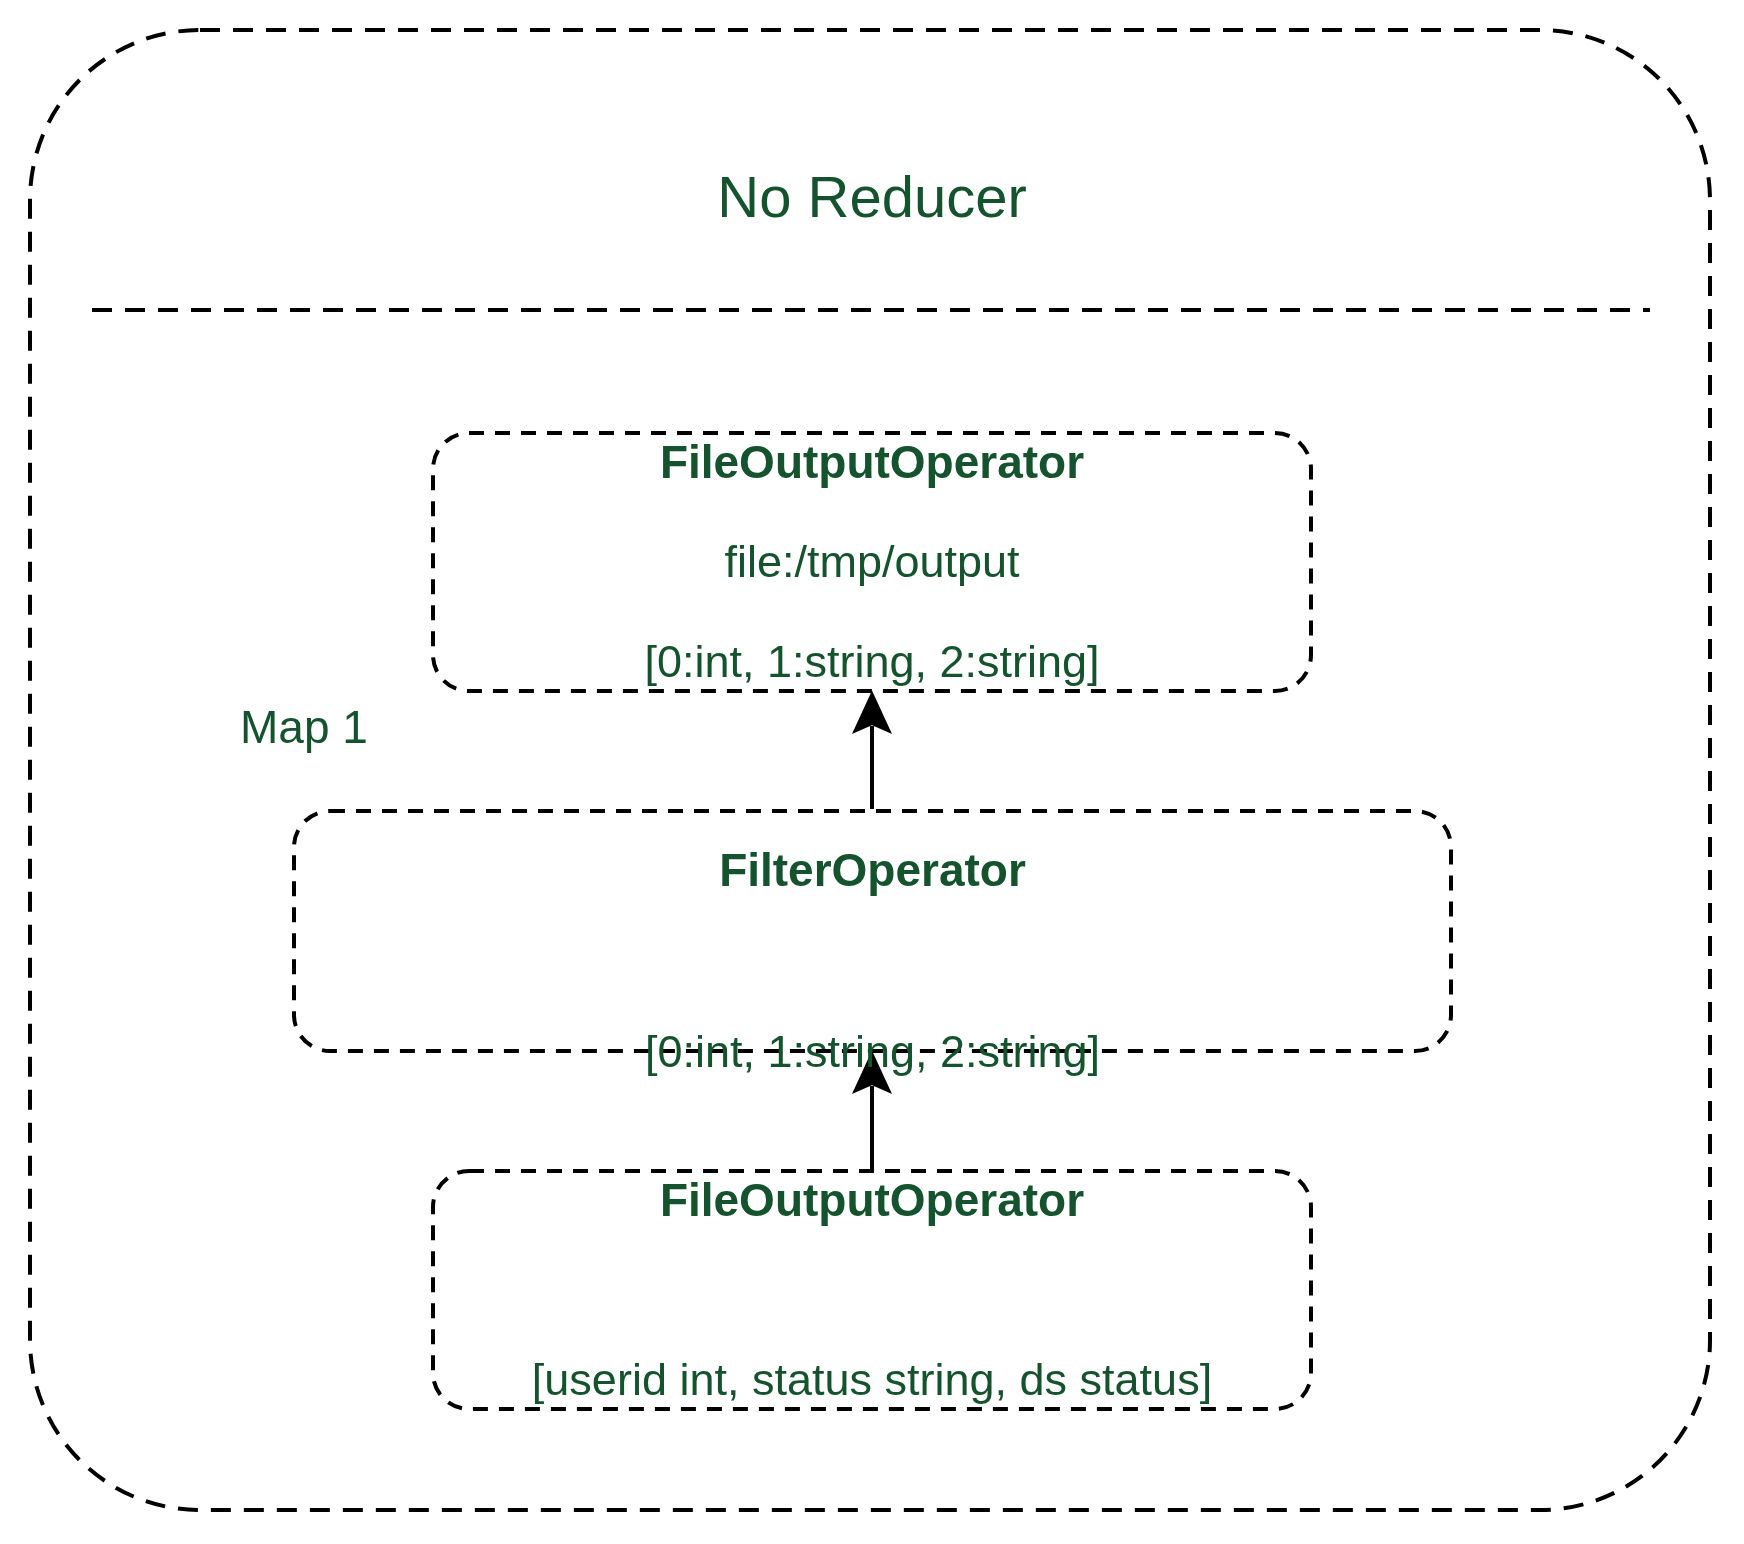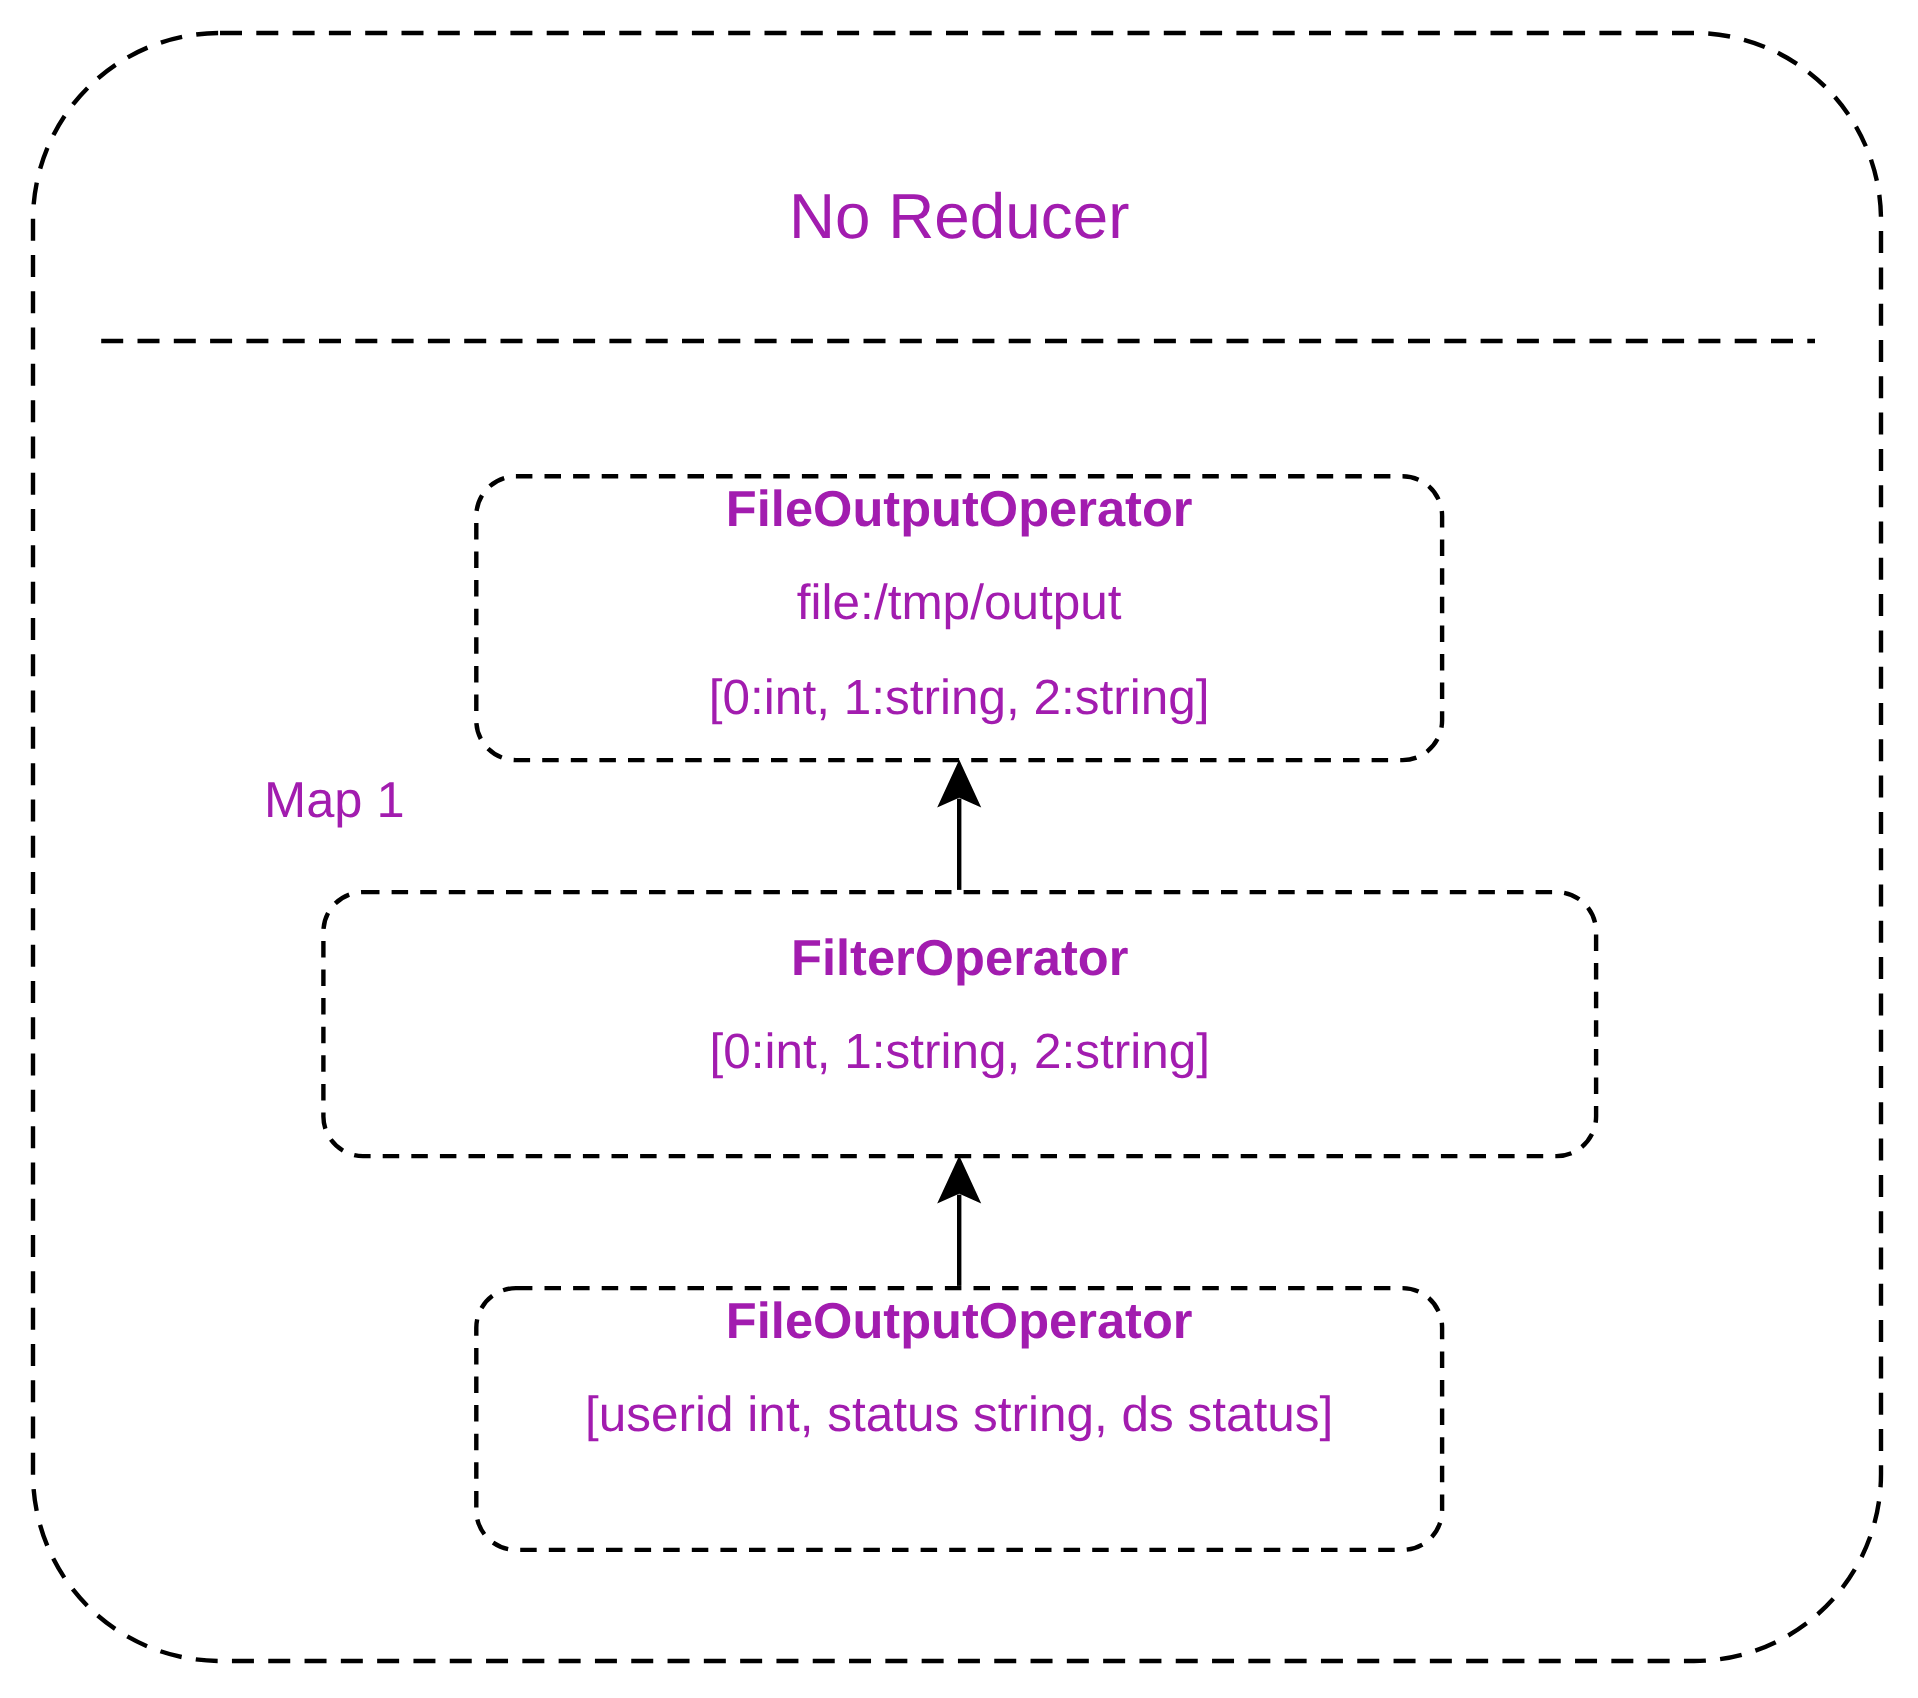--- a/index.html
+++ b/index.html
@@ -6,21 +6,21 @@
     margin: 0;
     padding: 0;
     background: #ffffff;
   }
   .canvas {
     position: relative;
     width: 1744px;
     height: 1544px;
     background: #ffffff;
     font-family: "Liberation Sans", "DejaVu Sans", sans-serif;
-    color: #a21caf;
+    color: #14532d;
     overflow: hidden;
   }
   svg.diagram-layer {
     position: absolute;
     left: 0;
     top: 0;
     width: 1744px;
     height: 1544px;
   }
   .stage-title {
@@ -41,21 +41,21 @@
     font-size: 46px;
     line-height: 46px;
     font-weight: 400;
     white-space: nowrap;
   }
   .op-text {
     position: absolute;
     display: flex;
     flex-direction: column;
     align-items: center;
-    justify-content: flex-start;
+    justify-content: space-between;
     text-align: center;
     white-space: nowrap;
   }
   .op-text .op-name {
     font-size: 46px;
     line-height: 58px;
     font-weight: 700;
   }
   .op-text .op-line {
     font-size: 45px;

